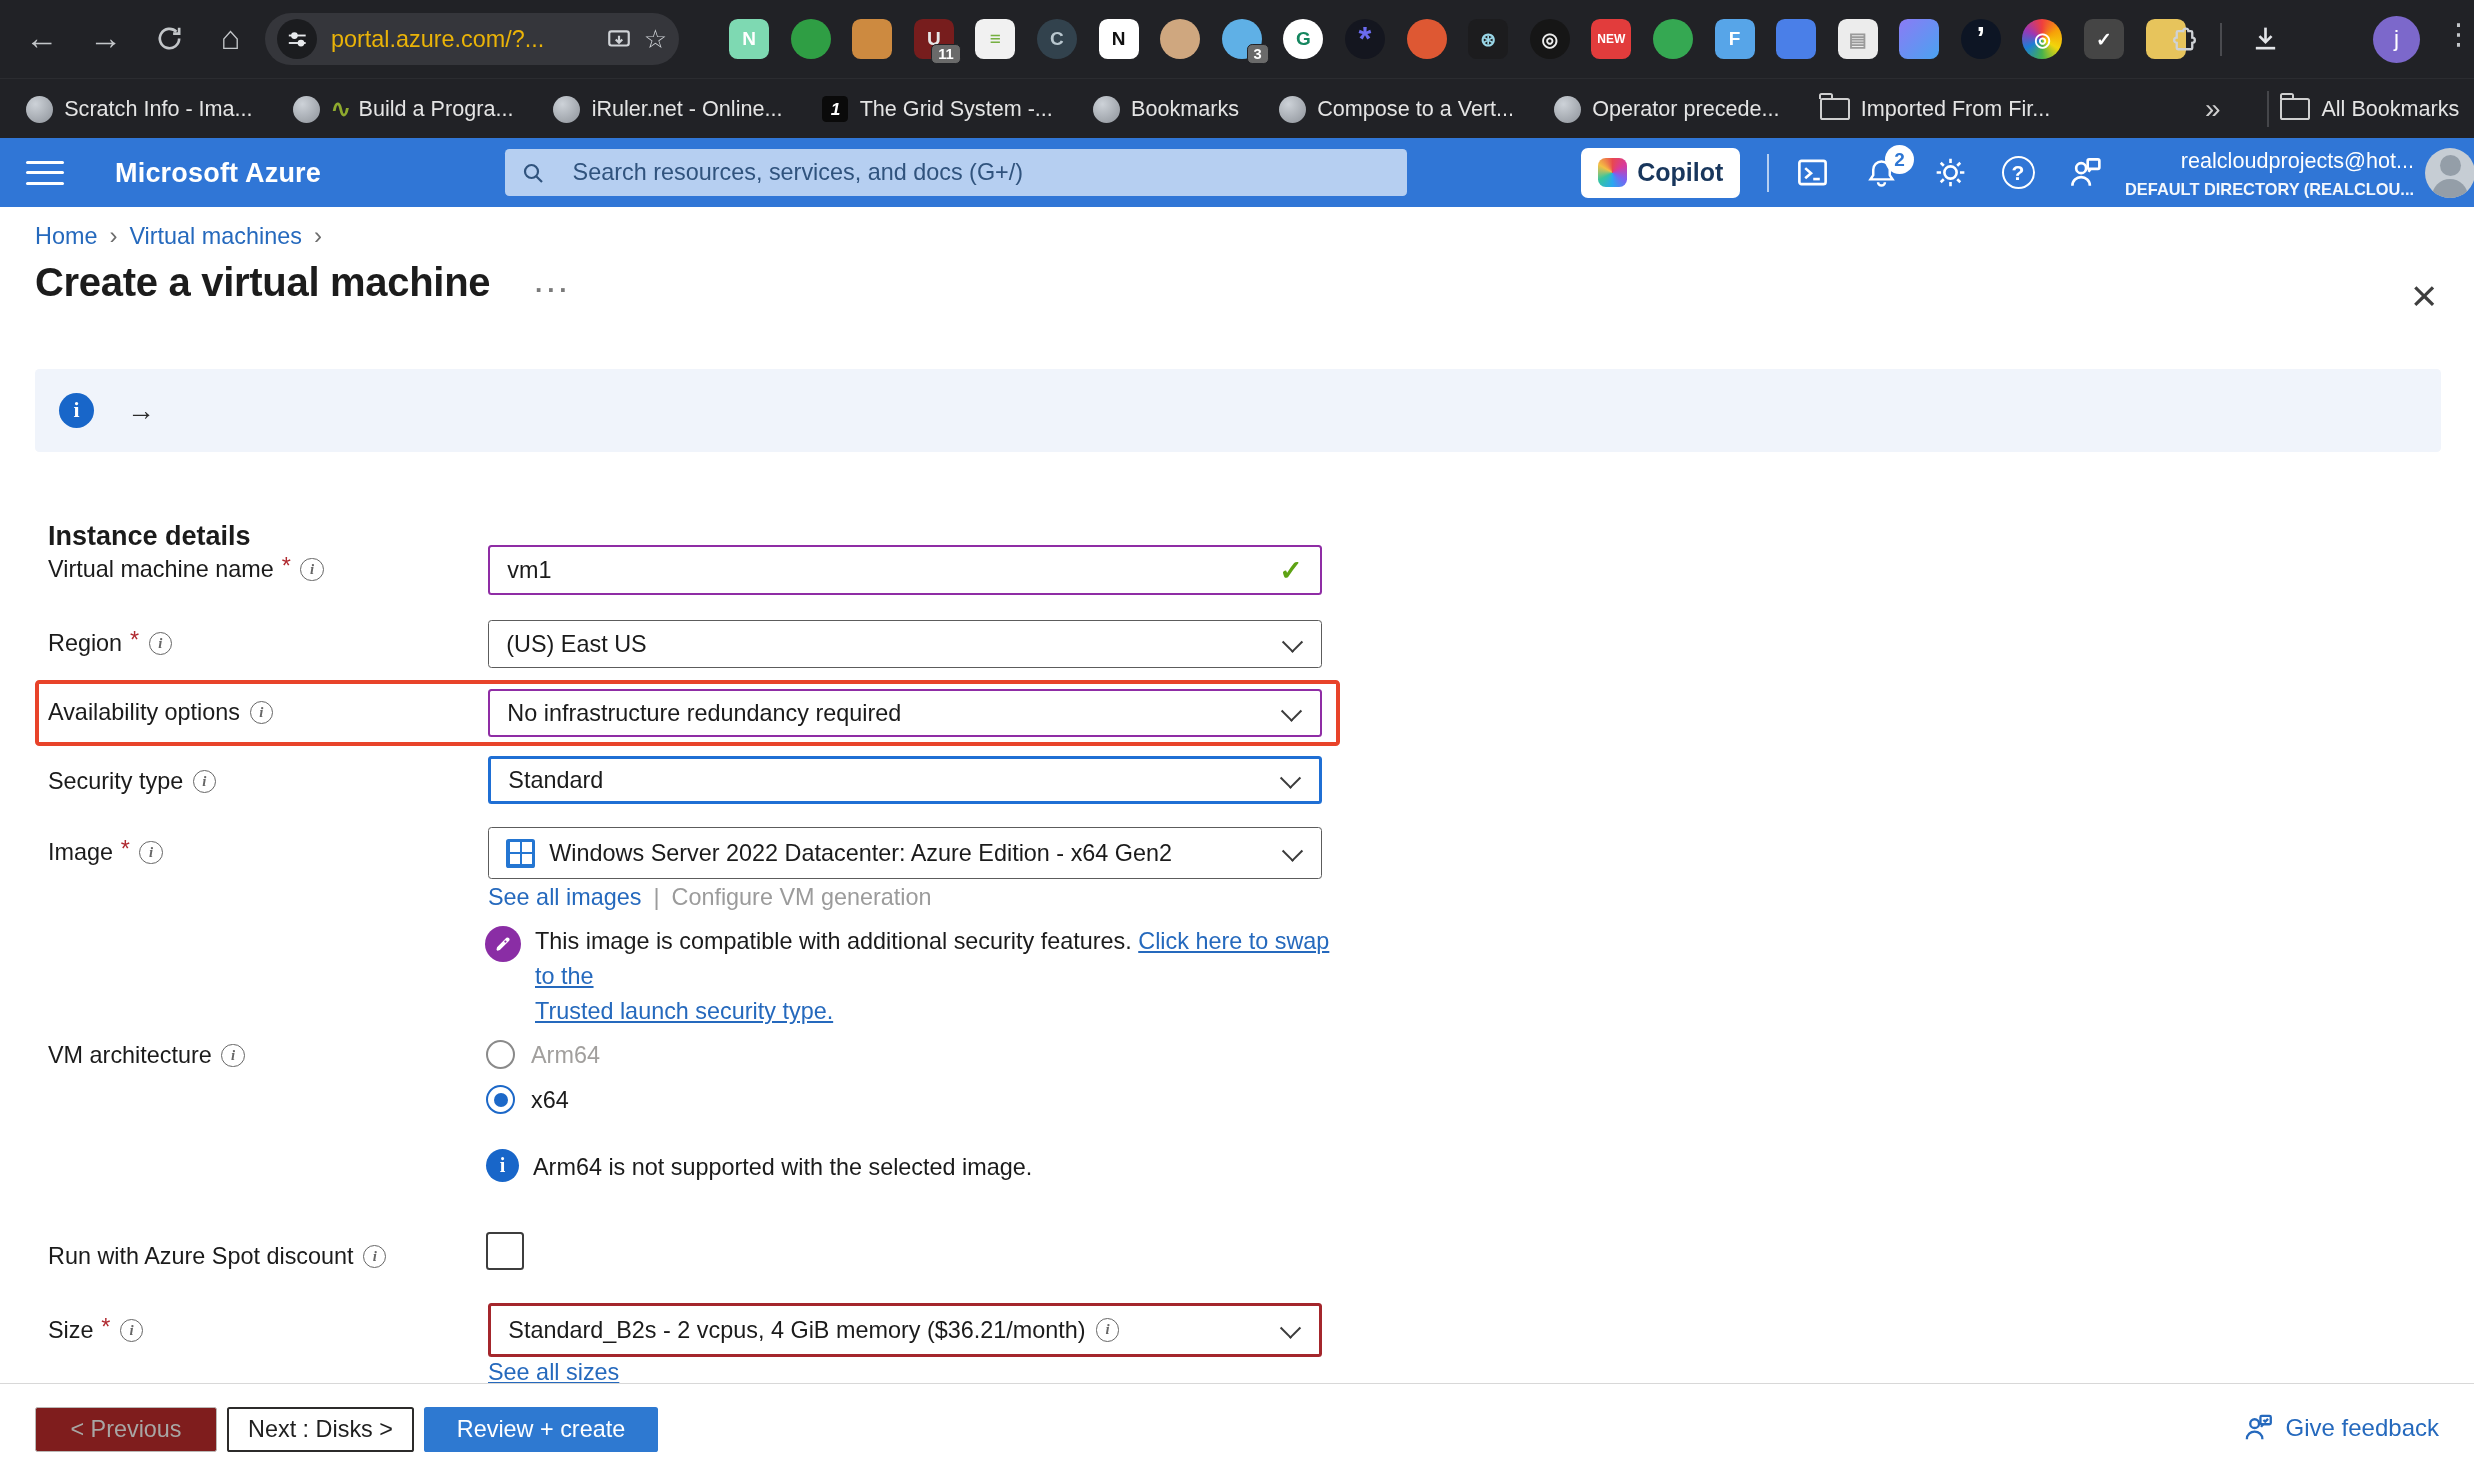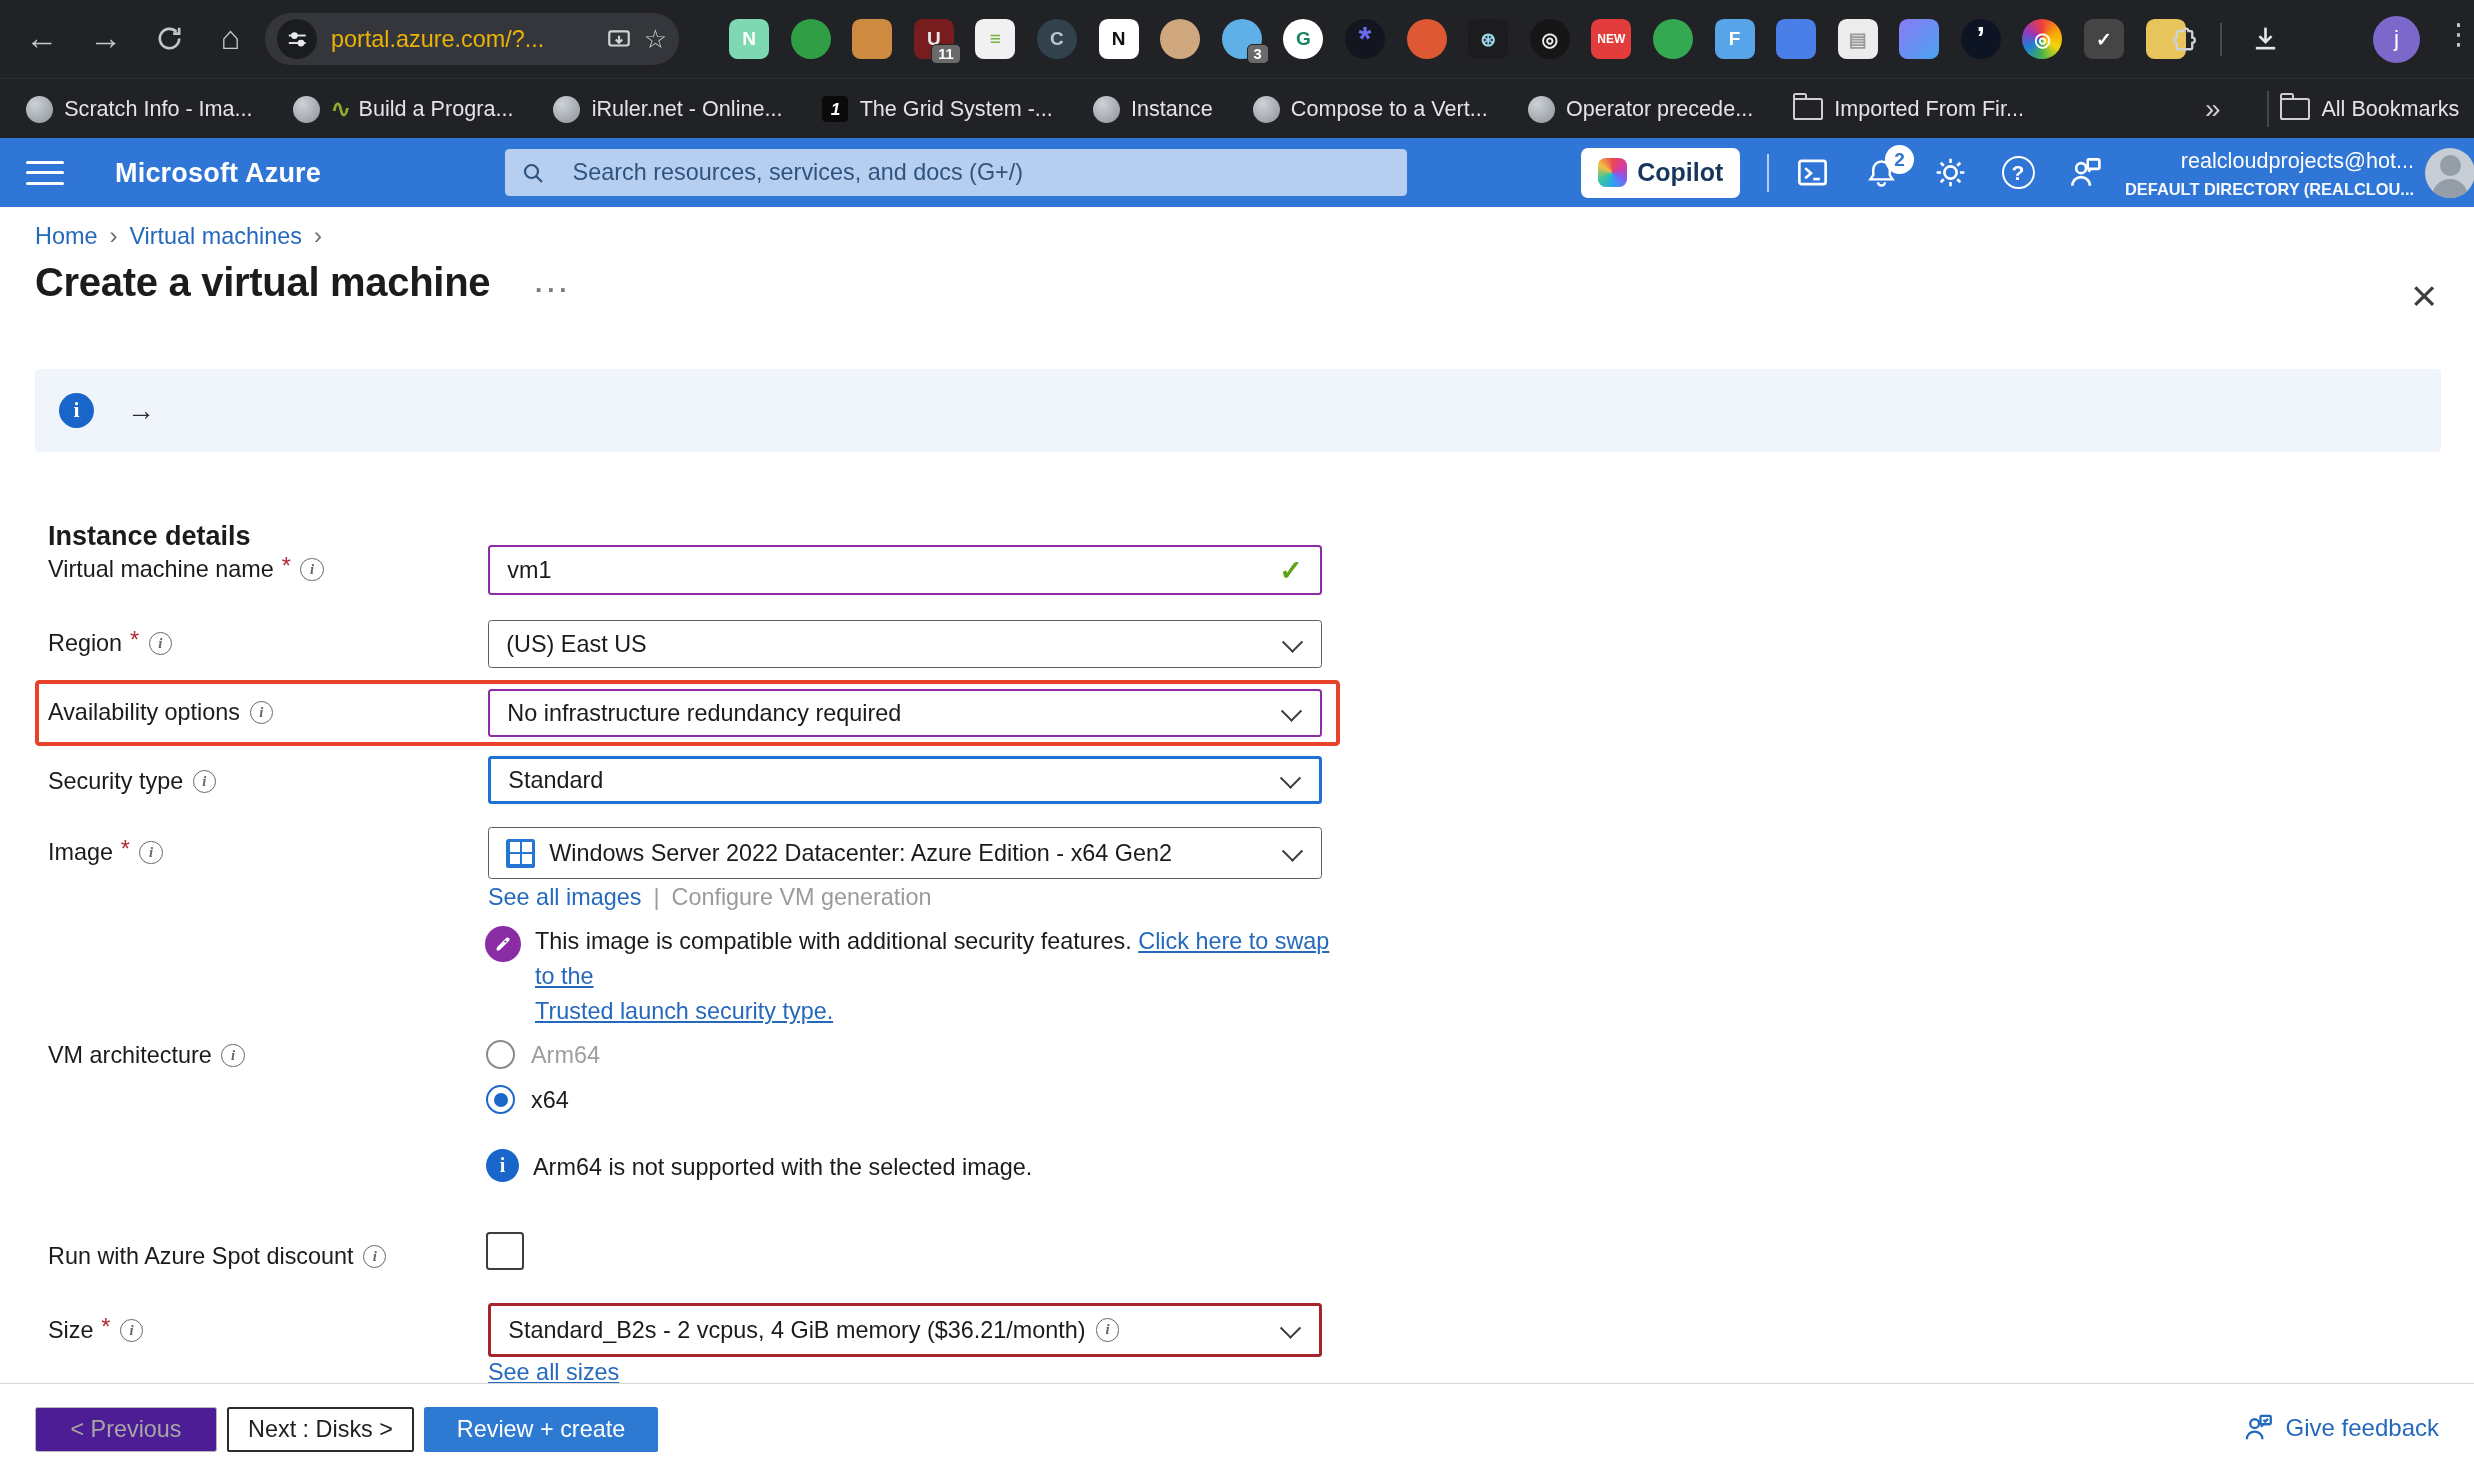--- a/index.html
+++ b/index.html
@@ -123,21 +123,21 @@
   .arm-note{position:absolute;left:533px;top:1154px;font-size:23.4px;color:#1b1b1b;}
   .checkbox{position:absolute;left:486px;top:1232px;width:38px;height:38px;border:2.6px solid #3d3d3d;
     border-radius:3.5px;background:#fff;box-sizing:border-box;}
   .size-info{margin-left:10.4px;}
   .see-sizes{position:absolute;left:488px;top:1359px;font-size:23.4px;color:#2569bd;text-decoration:underline;}
 
   
   .footer{position:absolute;left:0;top:1383px;width:2475px;height:95px;background:#fff;border-top:1.7px solid #d8d8d8;box-sizing:border-box;}
   .btn{position:absolute;top:22.5px;height:45px;display:flex;align-items:center;justify-content:center;
     font-size:23.4px;border-radius:2.6px;box-sizing:border-box;}
-  .btn-prev{left:35px;width:182px;background:#4c1d95;border:1.7px solid #bab8b6;color:#a8a6a4;}
+  .btn-prev{left:35px;width:182px;background:#7f1d1d;border:1.7px solid #bab8b6;color:#a8a6a4;}
   .btn-next{left:227px;width:187px;background:#fff;border:2.6px solid #2c2b2a;color:#1f1f1f;}
   .btn-review{left:424px;width:234px;background:#2e79d1;color:#fff;border:none;}
   .give-fb{position:absolute;right:36px;top:28px;display:flex;align-items:center;gap:12px;
     color:#2569bd;font-size:24px;}
 </style>
 </head>
 <body>
 
 <div class="screen">
 
@@ -230,21 +230,21 @@
     <span class="bm">
       <i class="globe"></i>
       <span class="bm-label">iRuler.net - Online...</span>
     </span>
     <span class="bm">
       <i class="one-fav">1</i>
       <span class="bm-label">The Grid System -...</span>
     </span>
     <span class="bm">
       <i class="globe"></i>
-      <span class="bm-label">Instance</span>
+      <span class="bm-label">Bookmarks</span>
     </span>
     <span class="bm">
       <i class="globe"></i>
       <span class="bm-label">Compose to a Vert...</span>
     </span>
     <span class="bm">
       <i class="globe"></i>
       <span class="bm-label">Operator precede...</span>
     </span>
     <span class="bm">

